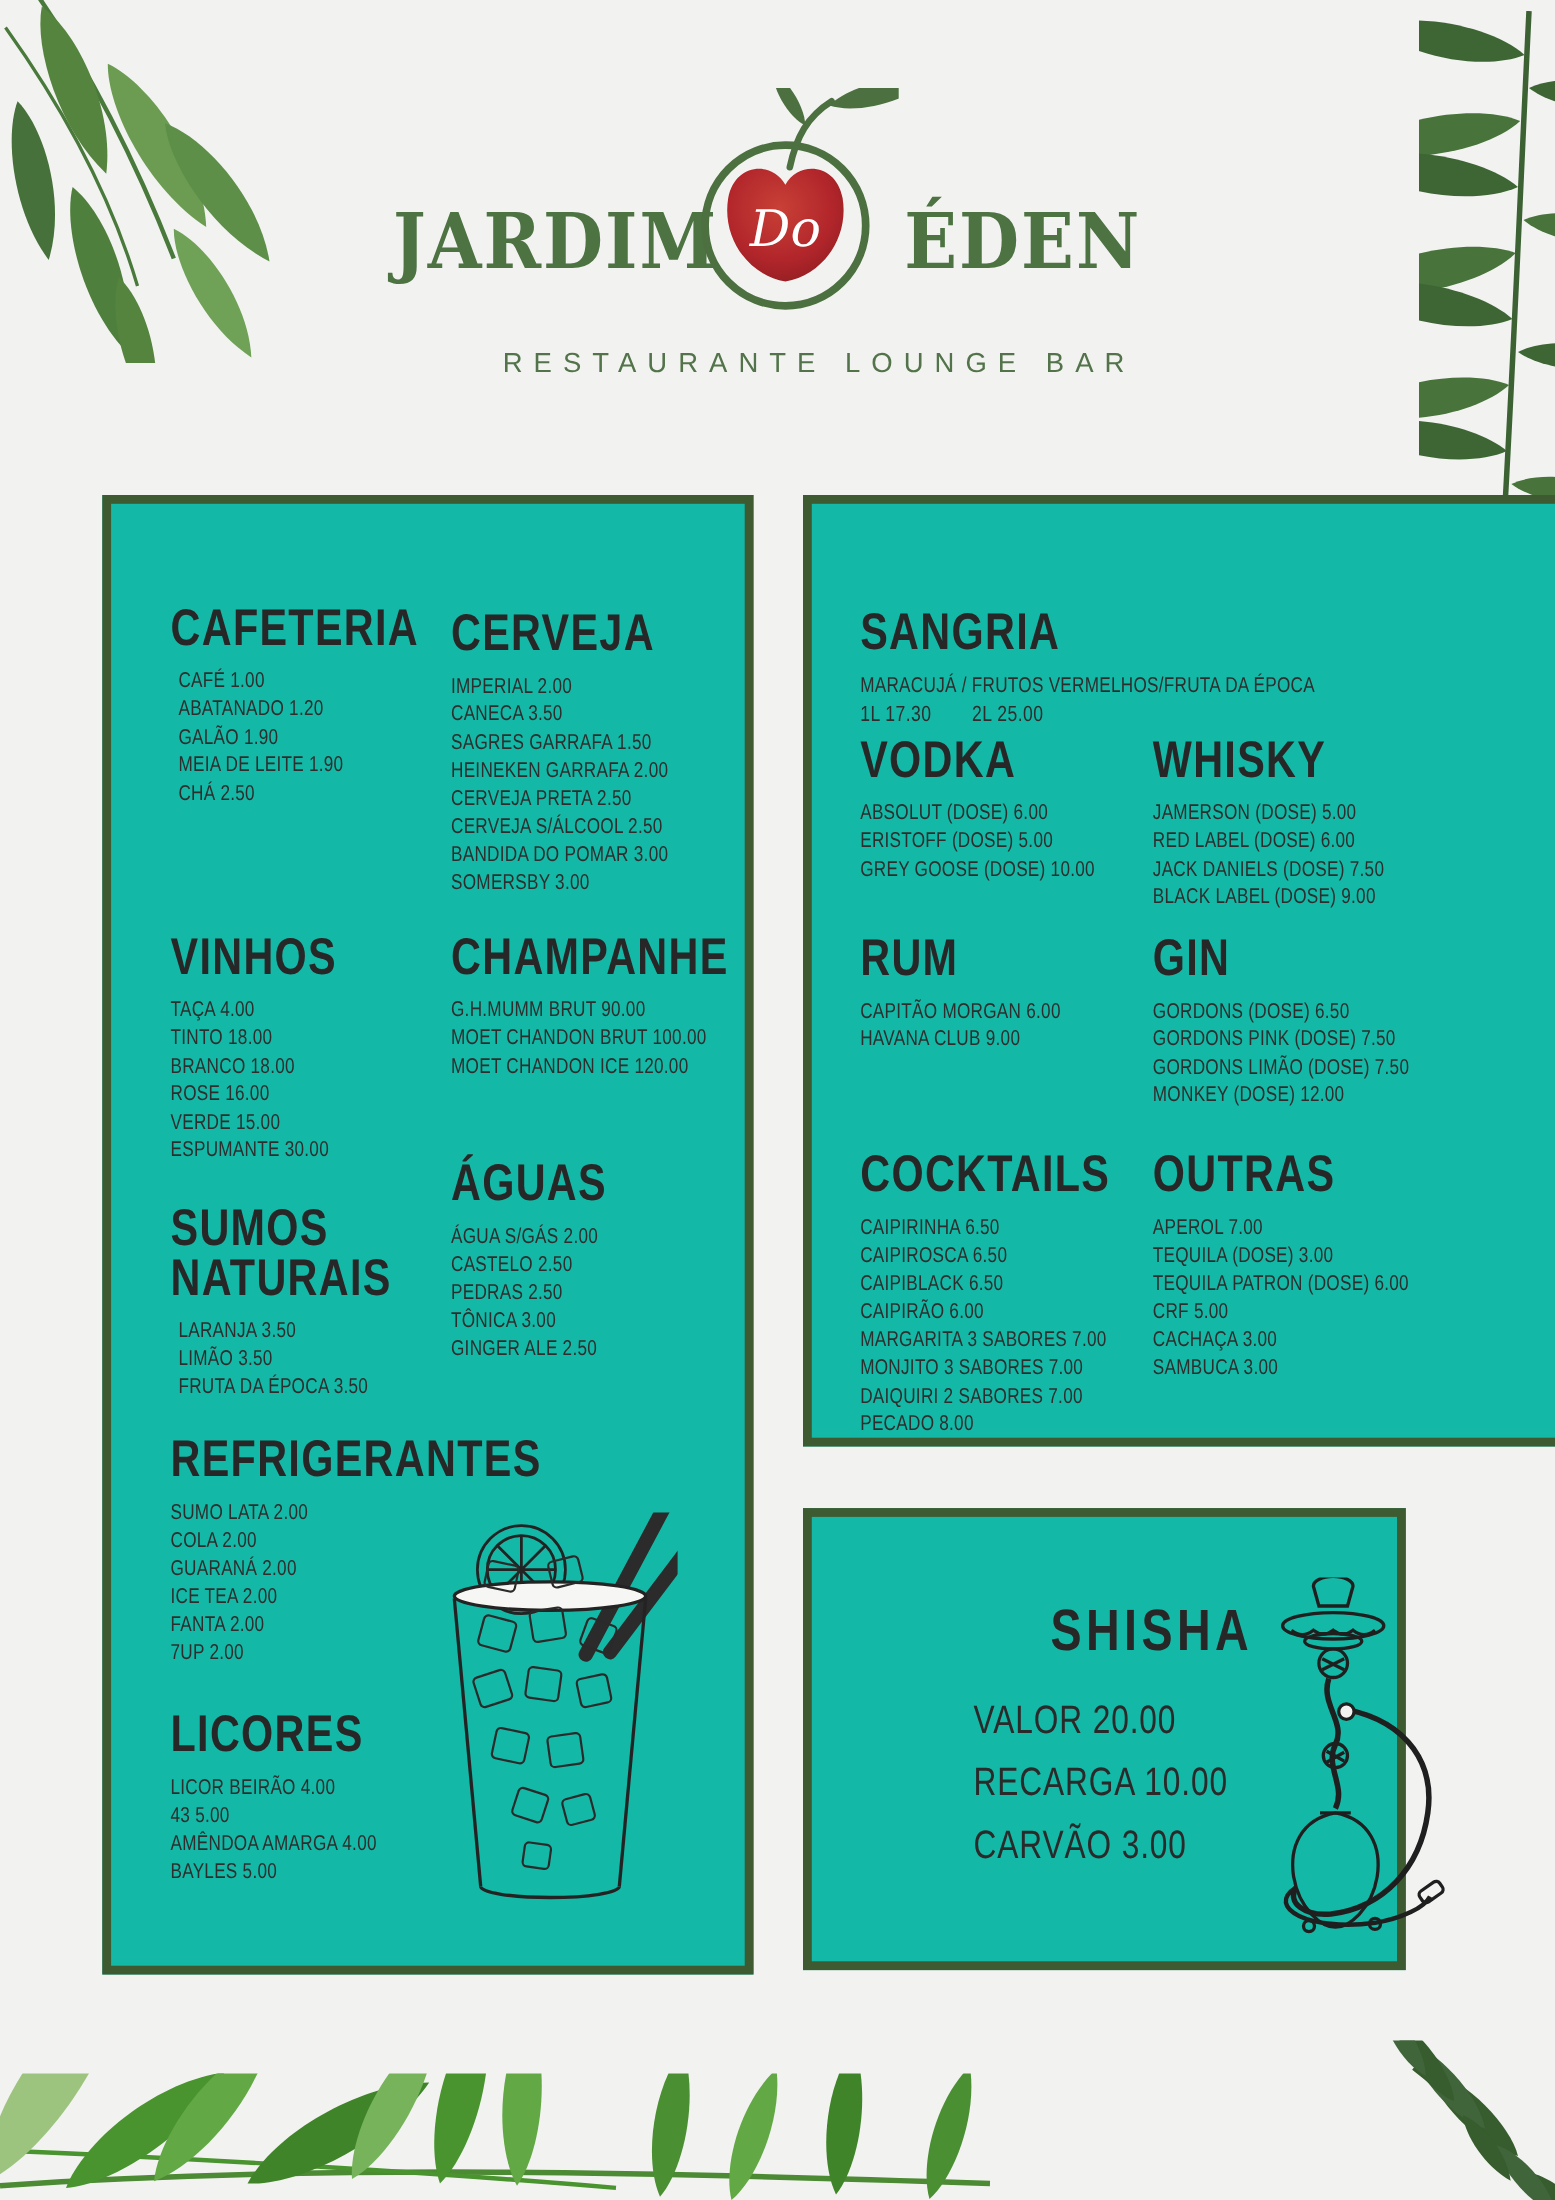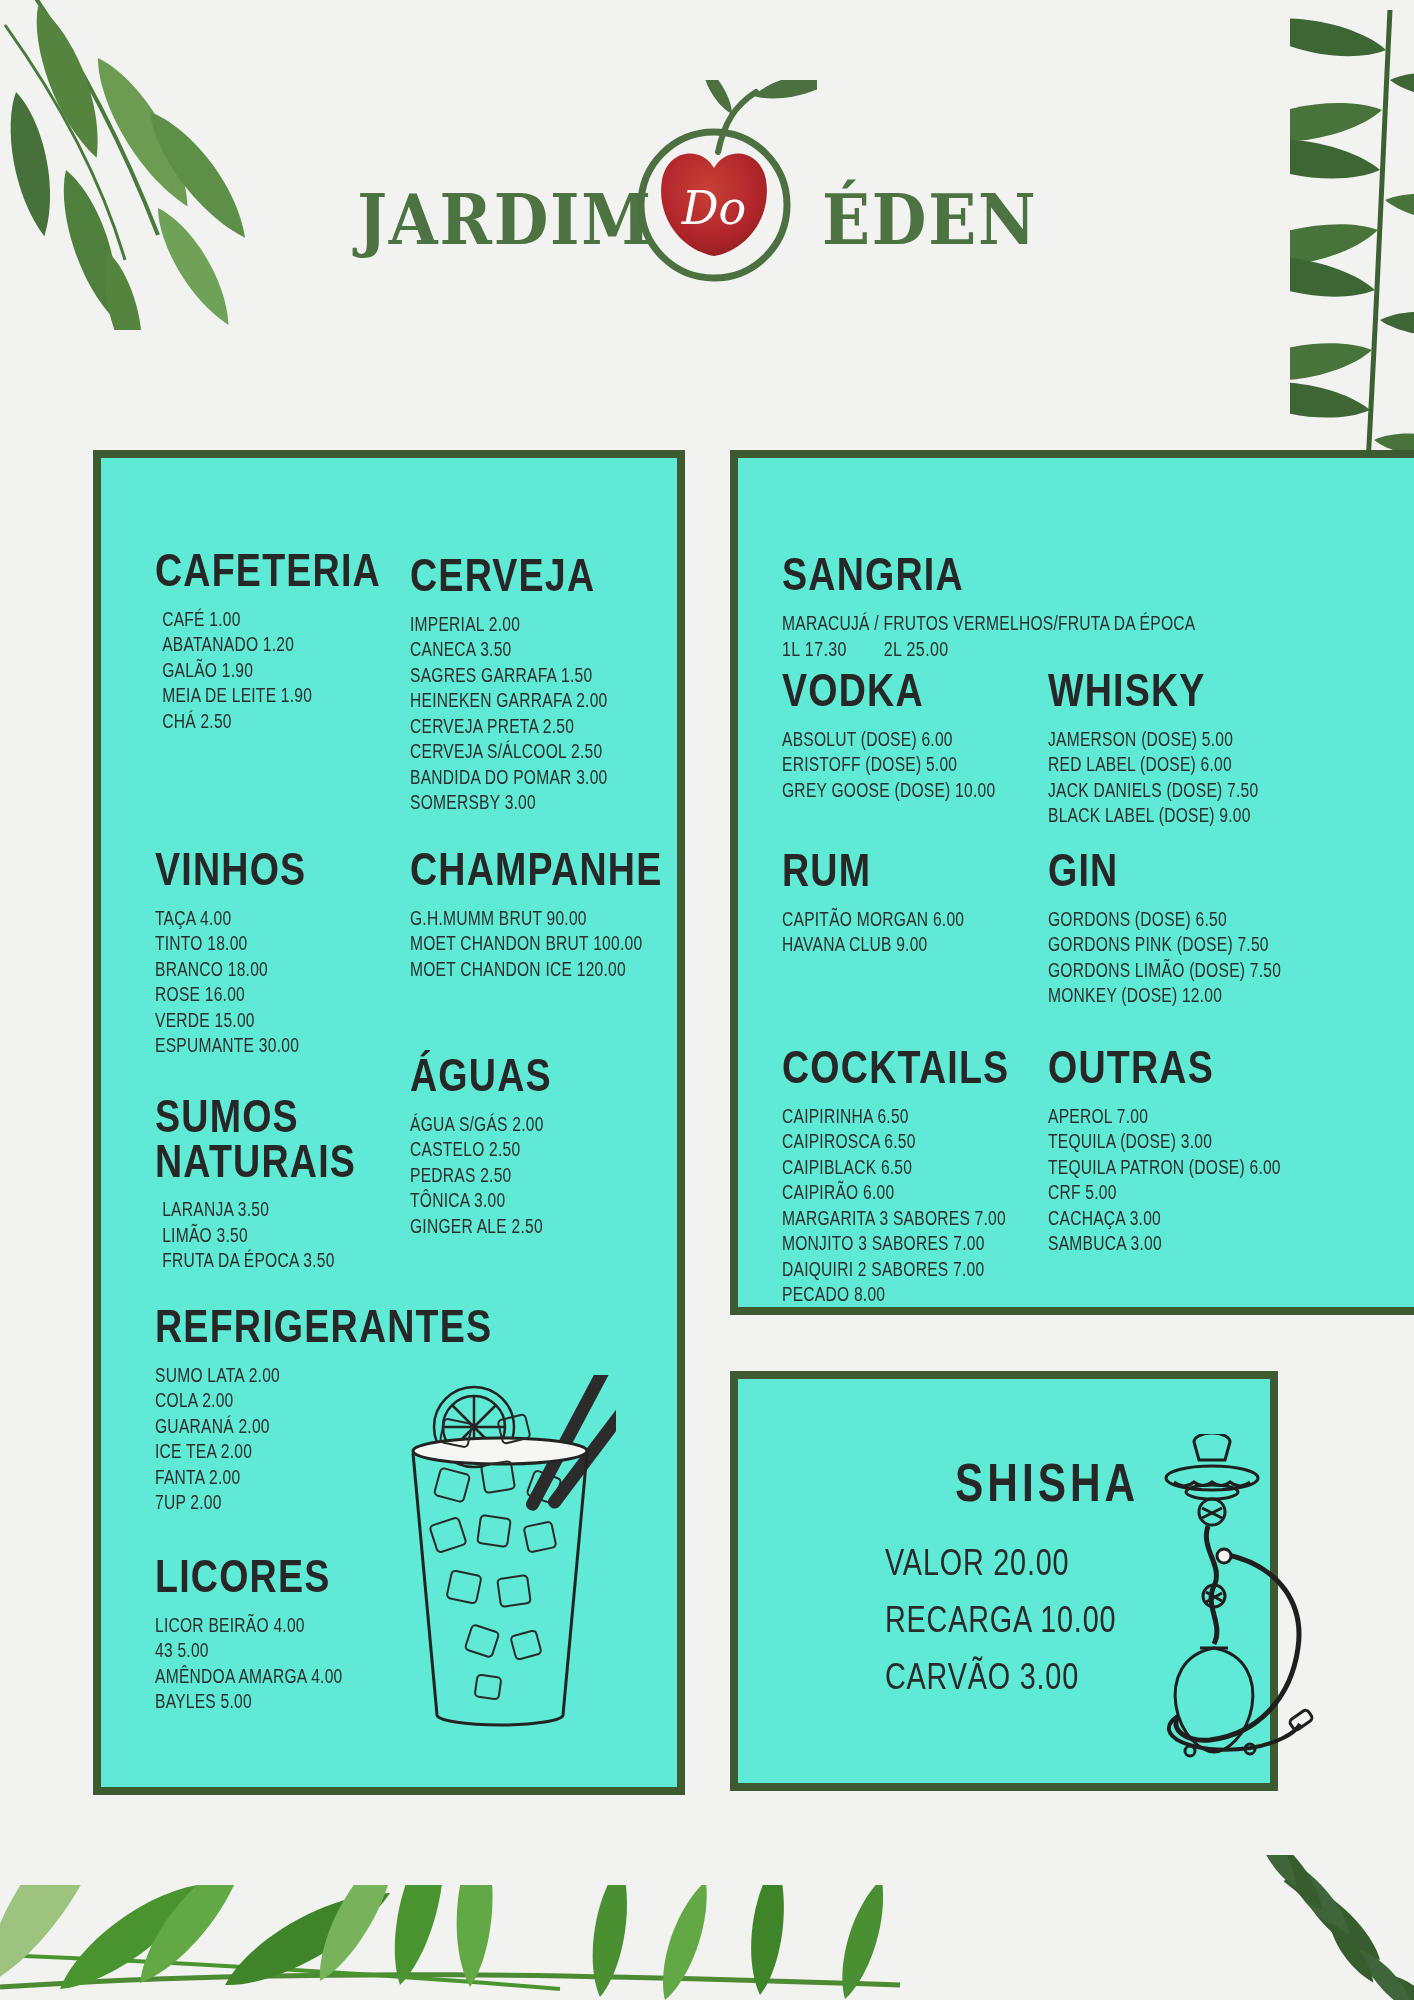--- a/index.html
+++ b/index.html
@@ -8,21 +8,21 @@
   svg{display:block}
   .decor{position:absolute;pointer-events:none;}
   
   .brand-word{position:absolute;color:#4d7342;font-family:"DejaVu Serif",serif;
               font-size:70px;line-height:1;letter-spacing:2px;font-weight:600;white-space:nowrap;}
   .brand-left{transform:scaleX(.9);transform-origin:100% 0;text-align:right;}
   .brand-right{transform:scaleX(.9);transform-origin:0 0;}
   .brand-sub{position:absolute;color:#53744a;font-size:25px;letter-spacing:10px;
              text-align:center;white-space:nowrap;font-weight:500;}
   
-  .panel{position:absolute;border:8px solid #3d5a31;background:#5eead4;box-sizing:border-box;}
+  .panel{position:absolute;border:8px solid #3d5a31;background:#14b8a6;box-sizing:border-box;}
   
   .sec{position:absolute;transform:scaleX(.8);transform-origin:0 0;}
   .sec h2{margin:0 0 14px 0;font-size:47px;line-height:.95;font-weight:700;
           letter-spacing:1.5px;color:#272727;font-family:"Liberation Sans",sans-serif;}
   .sec.nowrap h2{white-space:nowrap;}
   .items div{font-size:19.5px;line-height:25.5px;color:#2e2e2e;letter-spacing:.3px;white-space:nowrap;}
   .indent .items{padding-left:9px;}
   .sangria-desc{font-size:19.5px;line-height:25.5px;color:#2e2e2e;white-space:nowrap;letter-spacing:.3px;}
   .sangria-sizes{font-size:20px;line-height:26px;color:#2e2e2e;letter-spacing:.5px;}
   .sangria-sizes span{margin-right:46px;}
@@ -115,20 +115,21 @@
     <circle cx="102" cy="125" r="73" fill="none" stroke="#4c7040" stroke-width="7"></circle>
     <path d="M106,72 C112,44 122,26 144,12" stroke="#4c7040" stroke-width="6" fill="none" stroke-linecap="round"></path>
     <use href="#lf" transform="translate(142,16) rotate(-12) scale(0.85)" fill="#4c7040"></use>
     <use href="#lf" transform="translate(120,34) rotate(-120) scale(0.55)" fill="#4c7040"></use>
     <path d="M102,88 C90,66 56,68 50,100 C44,136 68,170 102,176 C136,170 160,136 154,100 C148,68 114,66 102,88 Z" fill="url(#apgrad)"></path>
     <text x="102" y="144" text-anchor="middle" font-family="DejaVu Serif, serif" font-style="italic" font-size="46" fill="#ffffff">Do</text>
   </svg>
 
   <div class="brand-word brand-right" style="left:822px;top:185px">ÉDEN</div>
 
+  <div class="brand-sub" style="left:457px;top:316px;width:500px">RESTAURANTE LOUNGE BAR</div>
 
   <div class="panel" style="left:93px;top:450px;width:592px;height:1345px">
 
     <div class="sec indent" style="left:54px;top:90px;width:320px">
       <h2>CAFETERIA</h2>
       <div class="items">
           <div>CAFÉ 1.00</div>
           <div>ABATANADO 1.20</div>
           <div>GALÃO 1.90</div>
           <div>MEIA DE LEITE 1.90</div>

